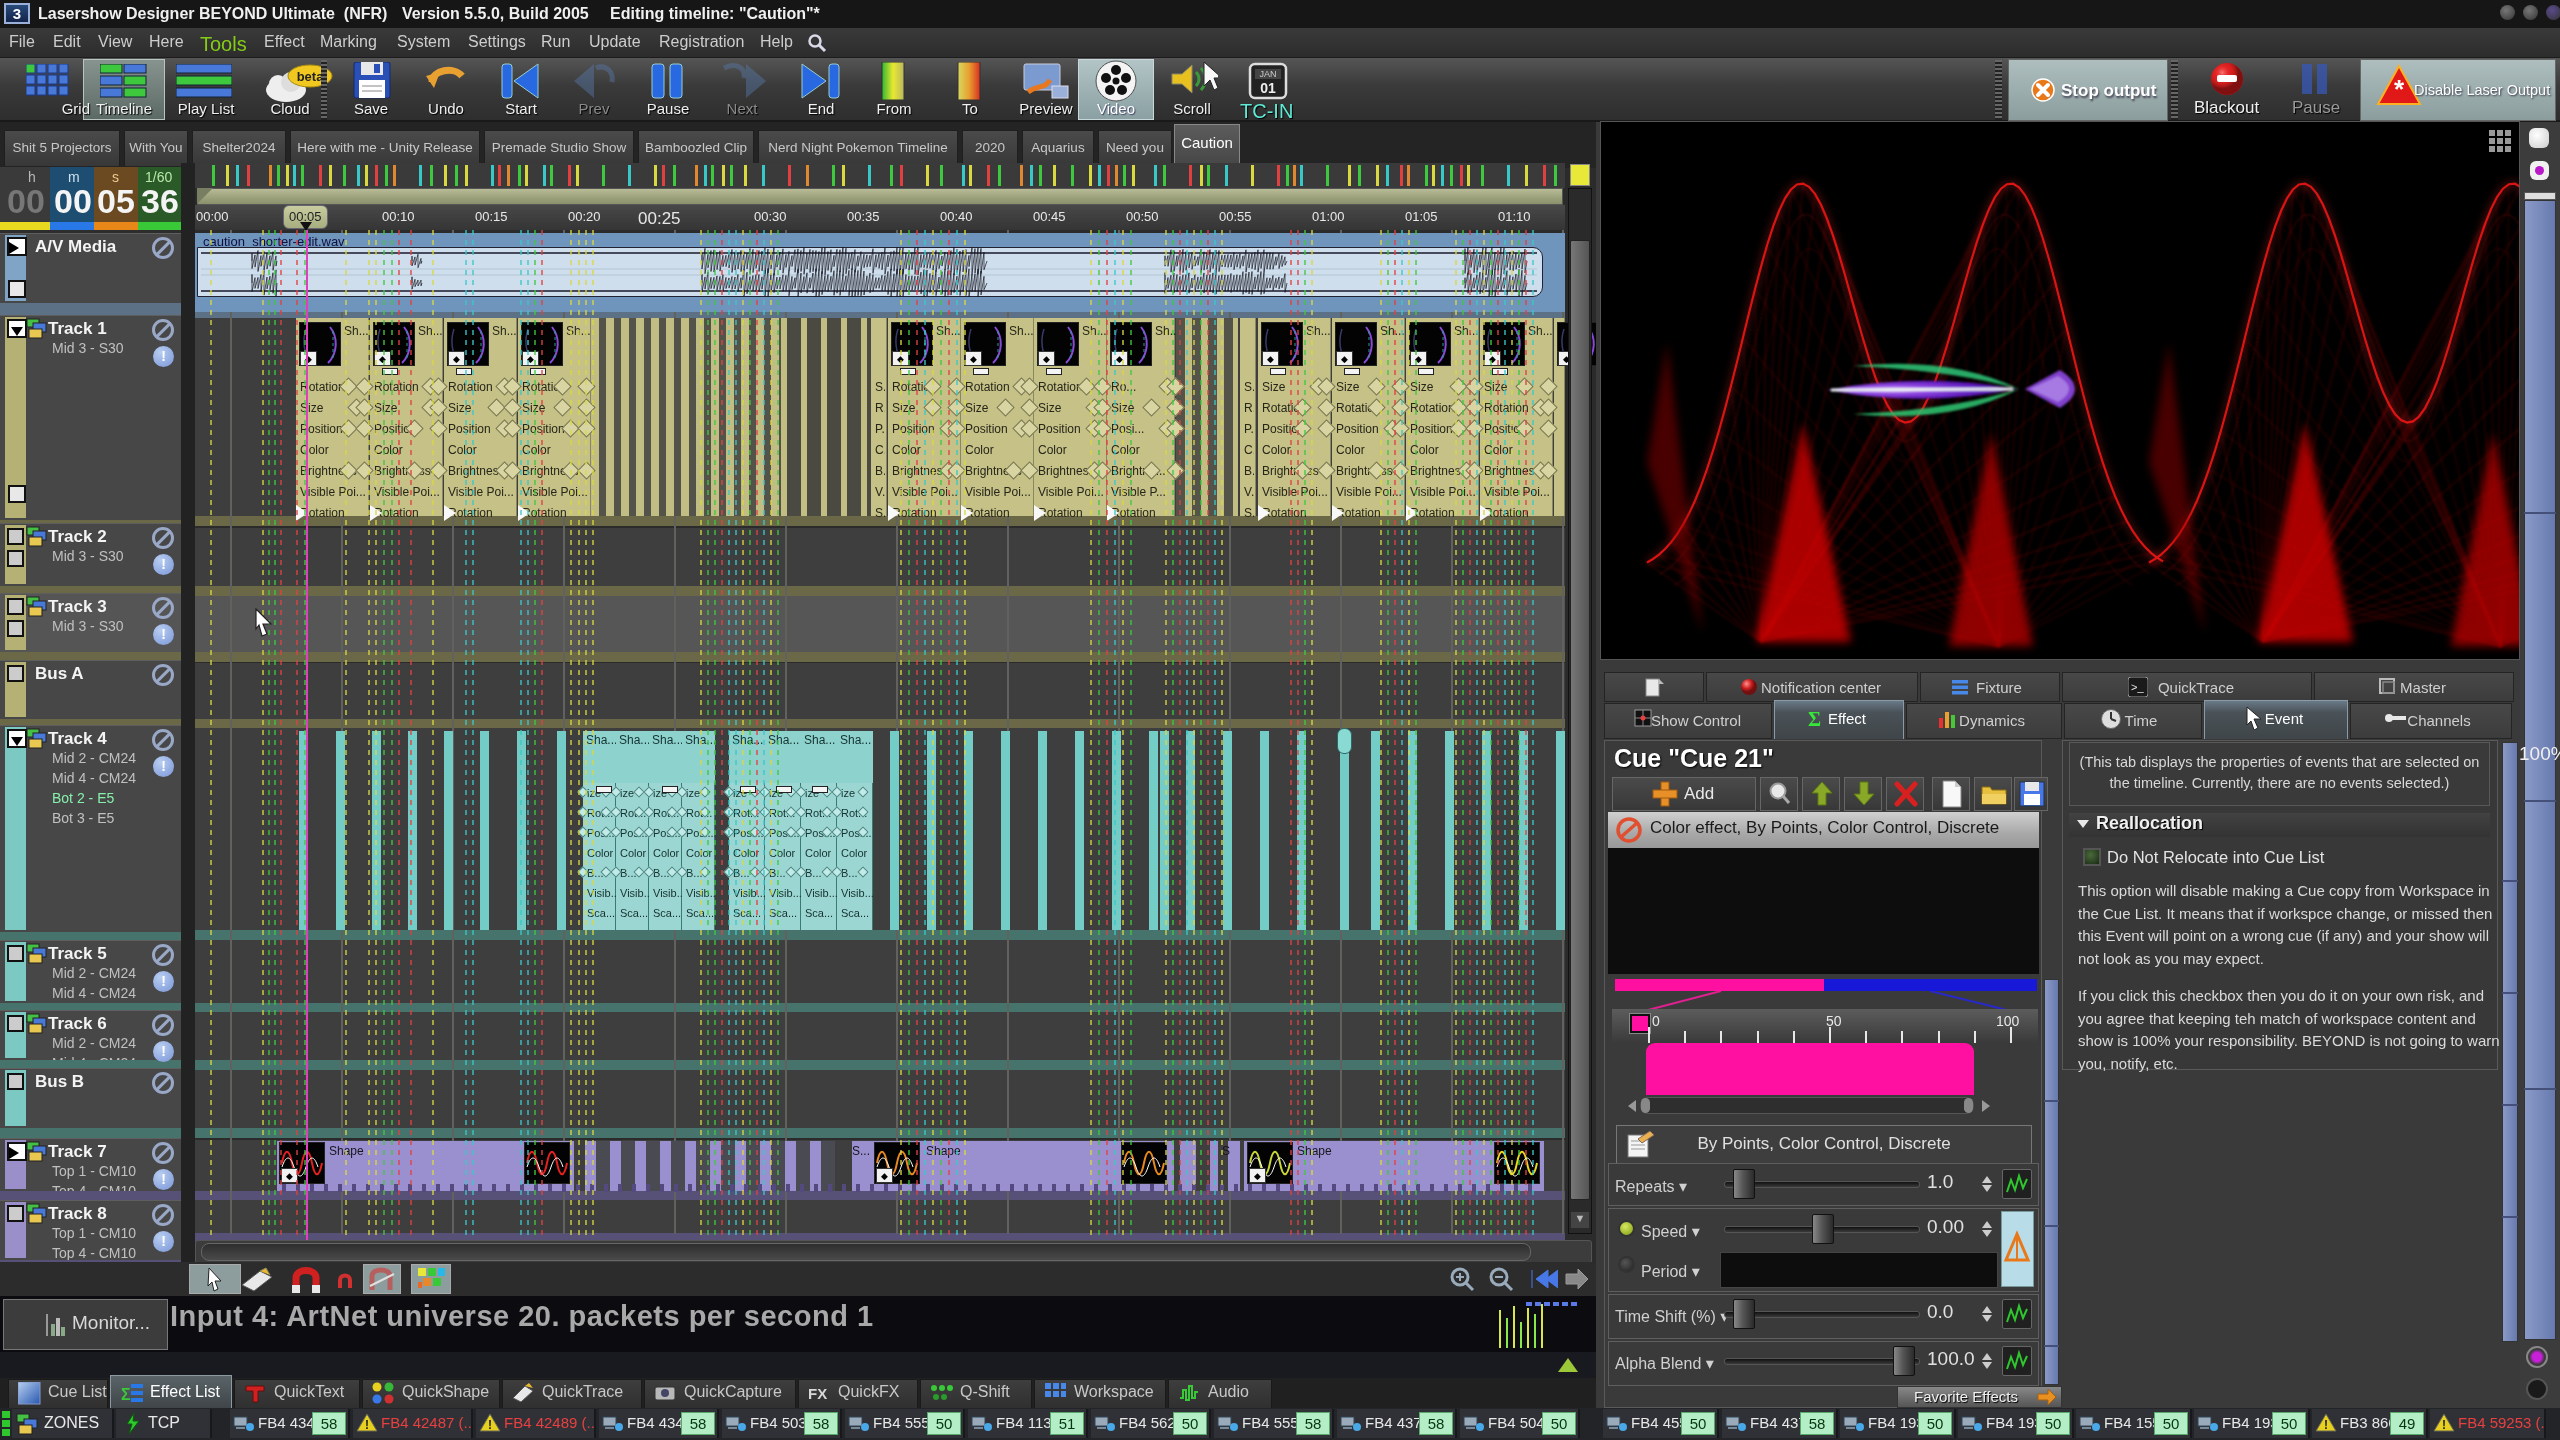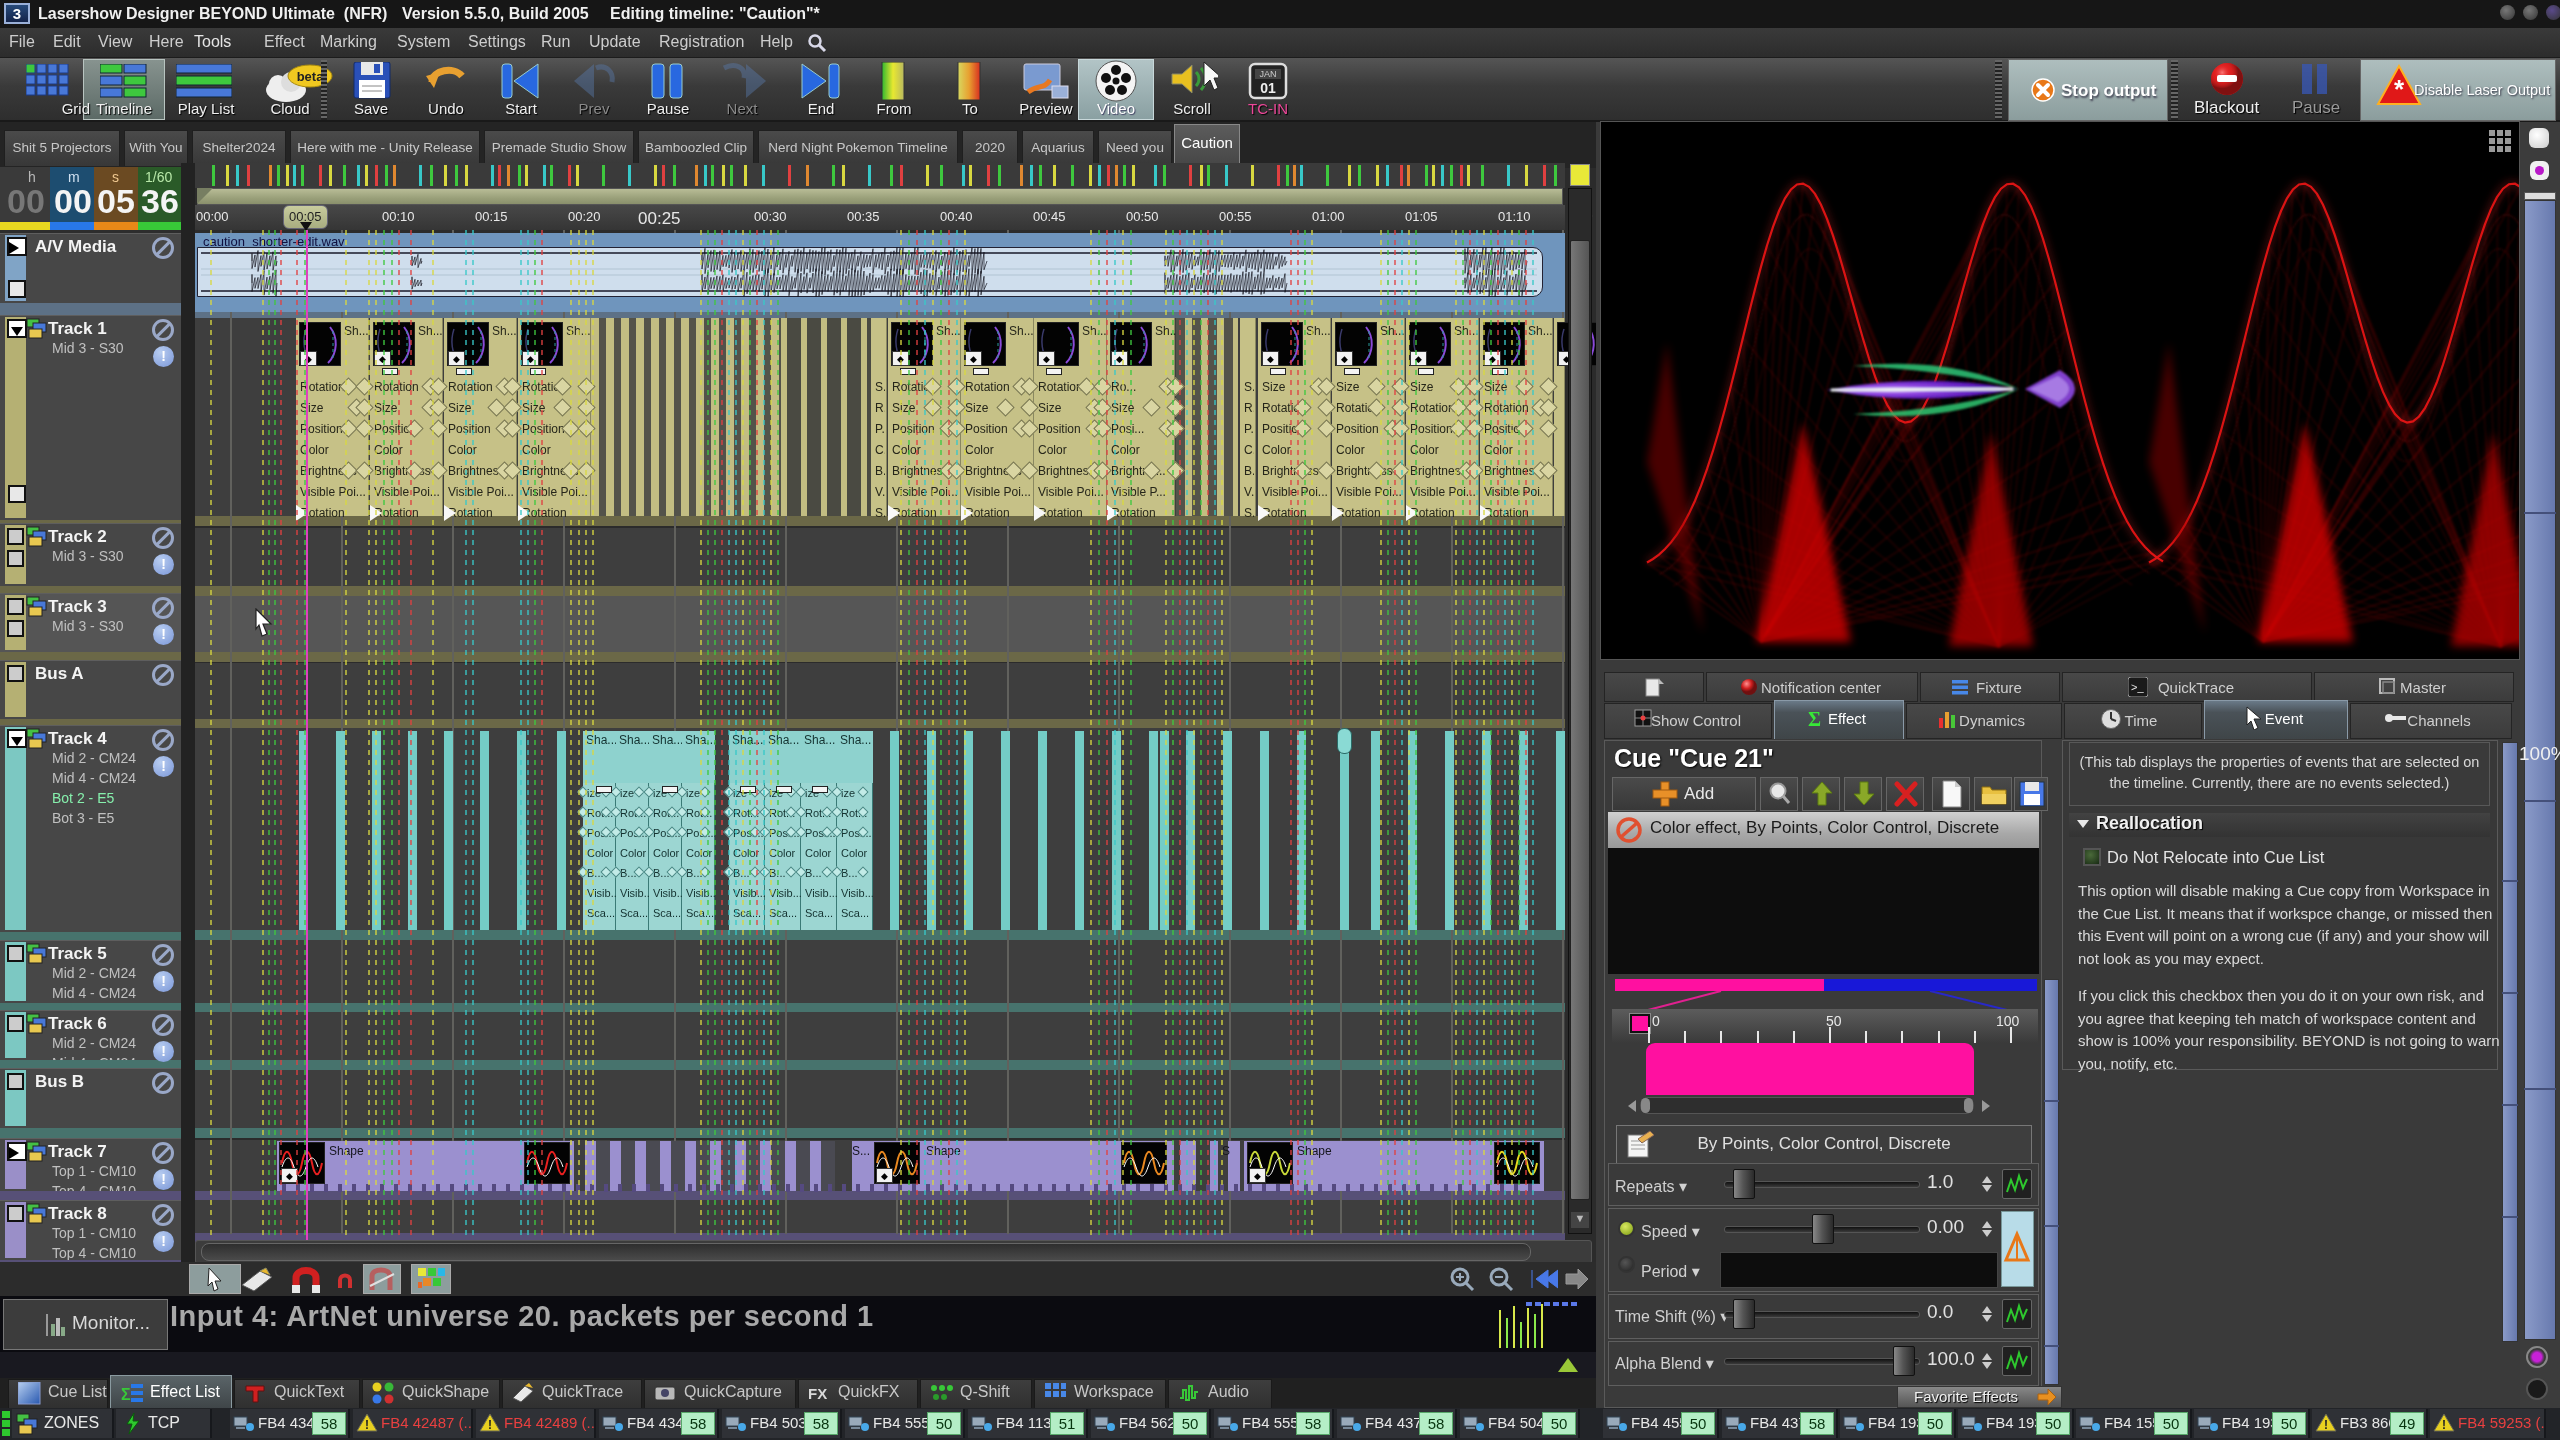--- a/index.html
+++ b/index.html
@@ -33,21 +33,21 @@
 <div style="position:absolute;left:402px;top:5px;font-size:16px;font-weight:bold;color:#f0f0f0;white-space:nowrap">Version 5.5.0, Build 2005</div>
 <div style="position:absolute;left:610px;top:5px;font-size:16px;font-weight:bold;color:#f0f0f0;white-space:nowrap">Editing timeline: "Caution"*</div>
 <div style="position:absolute;left:2500px;top:5px;width:15px;height:15px;border-radius:50%;background:radial-gradient(circle at 40% 35%,#777,#333)"></div>
 <div style="position:absolute;left:2523px;top:5px;width:15px;height:15px;border-radius:50%;background:radial-gradient(circle at 40% 35%,#777,#333)"></div>
 <div style="position:absolute;left:2546px;top:5px;width:15px;height:15px;border-radius:50%;background:radial-gradient(circle at 40% 35%,#5a4a8a,#333)"></div>
 <div style="position:absolute;left:0;top:28px;width:2560px;height:30px;background:linear-gradient(#3a3a3a,#2c2c2c);border-bottom:1px solid #1c1c1c"></div>
 <div style="position:absolute;left:9px;top:33px;font-size:16px;color:#cdcdcd">File</div>
 <div style="position:absolute;left:53px;top:33px;font-size:16px;color:#cdcdcd">Edit</div>
 <div style="position:absolute;left:98px;top:33px;font-size:16px;color:#cdcdcd">View</div>
 <div style="position:absolute;left:149px;top:33px;font-size:16px;color:#cdcdcd">Here</div>
-<div style="position:absolute;left:194px;top:33px;font-size:16px;color:#e5e5e5">Tools</div>
+<div style="position:absolute;left:200px;top:33px;font-size:20px;color:#84cc16">Tools</div>
 <div style="position:absolute;left:264px;top:33px;font-size:16px;color:#cdcdcd">Effect</div>
 <div style="position:absolute;left:320px;top:33px;font-size:16px;color:#cdcdcd">Marking</div>
 <div style="position:absolute;left:397px;top:33px;font-size:16px;color:#cdcdcd">System</div>
 <div style="position:absolute;left:468px;top:33px;font-size:16px;color:#cdcdcd">Settings</div>
 <div style="position:absolute;left:541px;top:33px;font-size:16px;color:#cdcdcd">Run</div>
 <div style="position:absolute;left:589px;top:33px;font-size:16px;color:#cdcdcd">Update</div>
 <div style="position:absolute;left:659px;top:33px;font-size:16px;color:#cdcdcd">Registration</div>
 <div style="position:absolute;left:760px;top:33px;font-size:16px;color:#cdcdcd">Help</div>
 <svg class="ab" style="left:806px;top:33px" width="24" height="20">
     <circle cx="9" cy="8" r="5.5" fill="none" stroke="#d8d8e8" stroke-width="2.5"></circle>
@@ -179,21 +179,21 @@
     <path d="M31 8 C37 15 37 23 31 30" fill="none" stroke="#3a9a3a" stroke-width="3"></path>
     <path d="M34 2 L34 26 L40 20 L44 30 L48 28 L44 18 L52 18 Z" fill="#f8f8f8" stroke="#222"></path>
   </svg>
 <div style="position:absolute;left:1164px;top:100px;width:56px;text-align:center;font-size:15px;color:#f0f0f0;text-shadow:1px 1px 1px #000">Scroll</div>
 <svg class="ab" style="left:1248px;top:62px" width="40" height="38">
     <rect x="2" y="2" width="36" height="34" rx="5" fill="#222" stroke="#ddd" stroke-width="2.5"></rect>
     <rect x="7" y="7" width="26" height="10" fill="#444"></rect>
     <text x="20" y="15" font-size="9" fill="#ccc" text-anchor="middle">JAN</text>
     <text x="20" y="31" font-size="14" font-weight="bold" fill="#eee" text-anchor="middle">01</text>
   </svg>
-<div style="position:absolute;left:1240px;top:100px;width:56px;text-align:center;font-size:15px;color:#ec4899;text-shadow:1px 1px 1px #000">TC-IN</div>
+<div style="position:absolute;left:1240px;top:100px;width:56px;text-align:left;font-size:20px;color:#5eead4;text-shadow:1px 1px 1px #000">TC-IN</div>
 <div style="position:absolute;left:1995px;top:60px;width:7px;height:60px;background:repeating-linear-gradient(180deg,#666 0 2px,#222 2px 4px)"></div>
 <div style="position:absolute;left:2008px;top:59px;width:160px;height:62px;background:linear-gradient(#aebebe,#8b9d9d);border:1px solid #666"></div>
 <svg class="ab" style="left:2031px;top:78px" width="24" height="24">
     <circle cx="12" cy="12" r="11" fill="#e87818" stroke="#fff" stroke-width="1.5"></circle>
     <path d="M7 7 L17 17 M17 7 L7 17" stroke="#fff" stroke-width="4" stroke-linecap="round"></path>
   </svg>
 <div style="position:absolute;left:2061px;top:81px;font-size:17px;font-weight:bold;color:#fff;text-shadow:1px 2px 2px #445">Stop output</div>
 <div style="position:absolute;left:2171px;top:60px;width:7px;height:60px;background:repeating-linear-gradient(180deg,#666 0 2px,#222 2px 4px)"></div>
 <svg class="ab" style="left:2210px;top:62px" width="34" height="34">
     <circle cx="17" cy="17" r="16" fill="#e02020"></circle>

